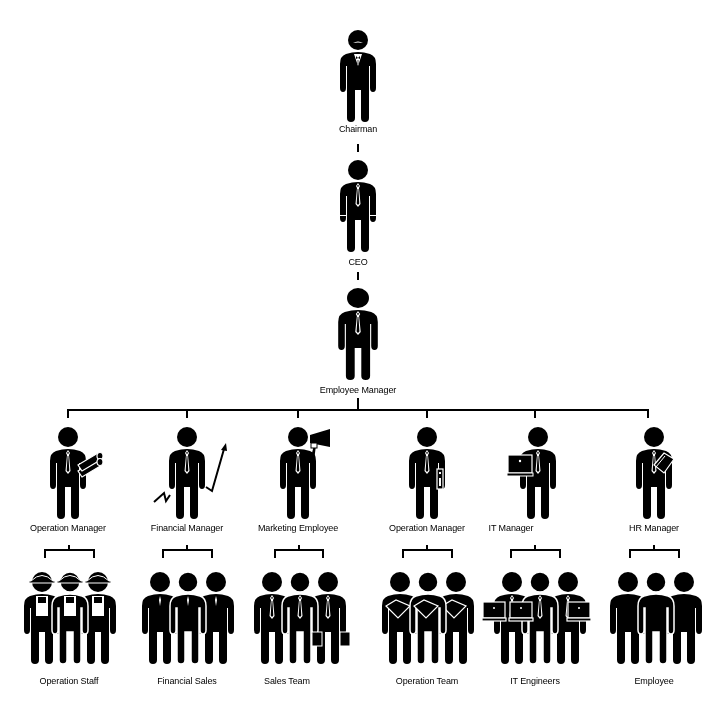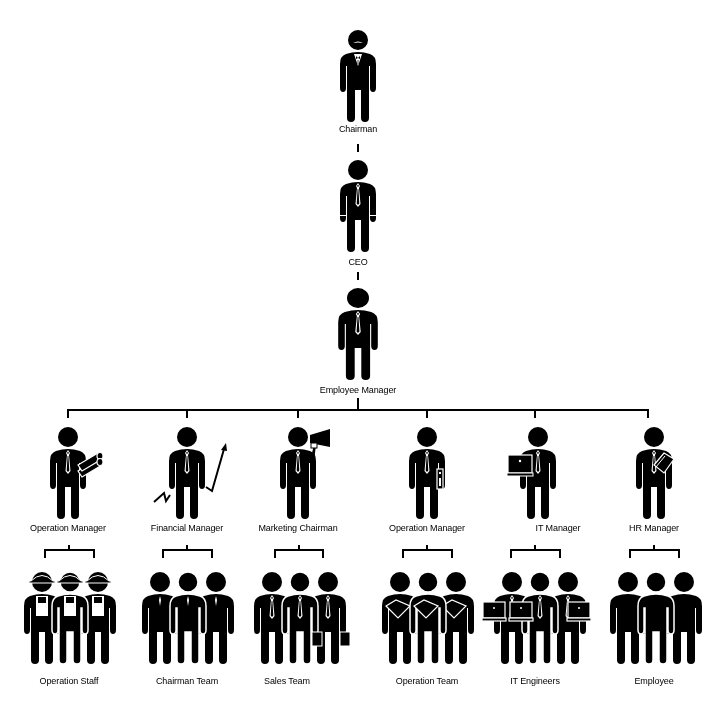--- a/index.html
+++ b/index.html
@@ -112,21 +112,21 @@
 
   <div class="node" style="left:278px;top:427px">
     <svg width="60" height="94" viewBox="0 0 60 94">
       <use href="#person"></use>
       <use href="#tie"></use>
       <path d="M32 34 L36 18 L38 18 L36 34 Z" fill="#000"></path>
       <path d="M32 8 L52 2 L52 20 L32 16 Z" fill="#000"></path>
       <rect x="33" y="16" width="6" height="5" fill="#fff" stroke="#000" stroke-width="1"></rect>
     </svg>
   </div>
-  <div class="label" style="left:298px;top:523px">Marketing Chairman</div>
+  <div class="label" style="left:298px;top:523px">Marketing Employee</div>
 
   <div class="node" style="left:407px;top:427px">
     <svg width="44" height="94" viewBox="0 0 44 94">
       <use href="#person"></use>
       <use href="#tie"></use>
       <rect x="30" y="42" width="6" height="20" fill="#000" stroke="#fff" stroke-width="1.2"></rect>
       <rect x="32" y="45" width="2" height="2" fill="#fff"></rect>
       <rect x="32" y="51" width="2" height="8" fill="#fff"></rect>
     </svg>
   </div>
@@ -136,21 +136,21 @@
     <svg width="60" height="94" viewBox="0 0 60 94">
       <g transform="translate(12,0)">
           <use href="#person"></use>
           <use href="#tie"></use>
         </g>
       <rect x="2" y="28" width="24" height="18" fill="#000" stroke="#fff" stroke-width="1.2"></rect>
       <rect x="1" y="46" width="26" height="3" fill="#000" stroke="#fff" stroke-width="1"></rect>
       <circle cx="14" cy="34" r="1.2" fill="#fff"></circle>
     </svg>
   </div>
-  <div class="label" style="left:558px;top:523px">IT Manager</div>
+  <div class="label" style="left:511px;top:523px">IT Manager</div>
 
   <div class="node" style="left:634px;top:427px">
     <svg width="50" height="94" viewBox="0 0 50 94">
       <use href="#person"></use>
       <use href="#tie"></use>
       <path d="M20 38 L30 26 L40 32 L30 46 Z" fill="#000" stroke="#fff" stroke-width="1.2"></path>
       <path d="M22 40 L31 29" stroke="#fff" stroke-width="1"></path>
     </svg>
   </div>
   <div class="label" style="left:654px;top:523px">HR Manager</div>
@@ -192,21 +192,21 @@
           <path d="M20 24 L19 28 L20 34 L21 28 Z" fill="#fff"></path>
         </g>
       <g transform="translate(28,0)" stroke="#fff" stroke-width="1.5">
           <use href="#person"></use>
         </g>
       <g transform="translate(28,0)">
           <path d="M20 24 L19 28 L20 34 L21 28 Z" fill="#fff"></path>
         </g>
     </svg>
   </div>
-  <div class="label" style="left:187px;top:676px">Chairman Team</div>
+  <div class="label" style="left:187px;top:676px">Financial Sales</div>
 
   <div class="node" style="left:252px;top:572px">
     <svg width="100" height="96" viewBox="0 0 100 96">
       <g>
           <use href="#person"></use>
           <use href="#tie"></use>
         </g>
       <g transform="translate(56,0)">
           <use href="#person"></use>
           <use href="#tie"></use>

